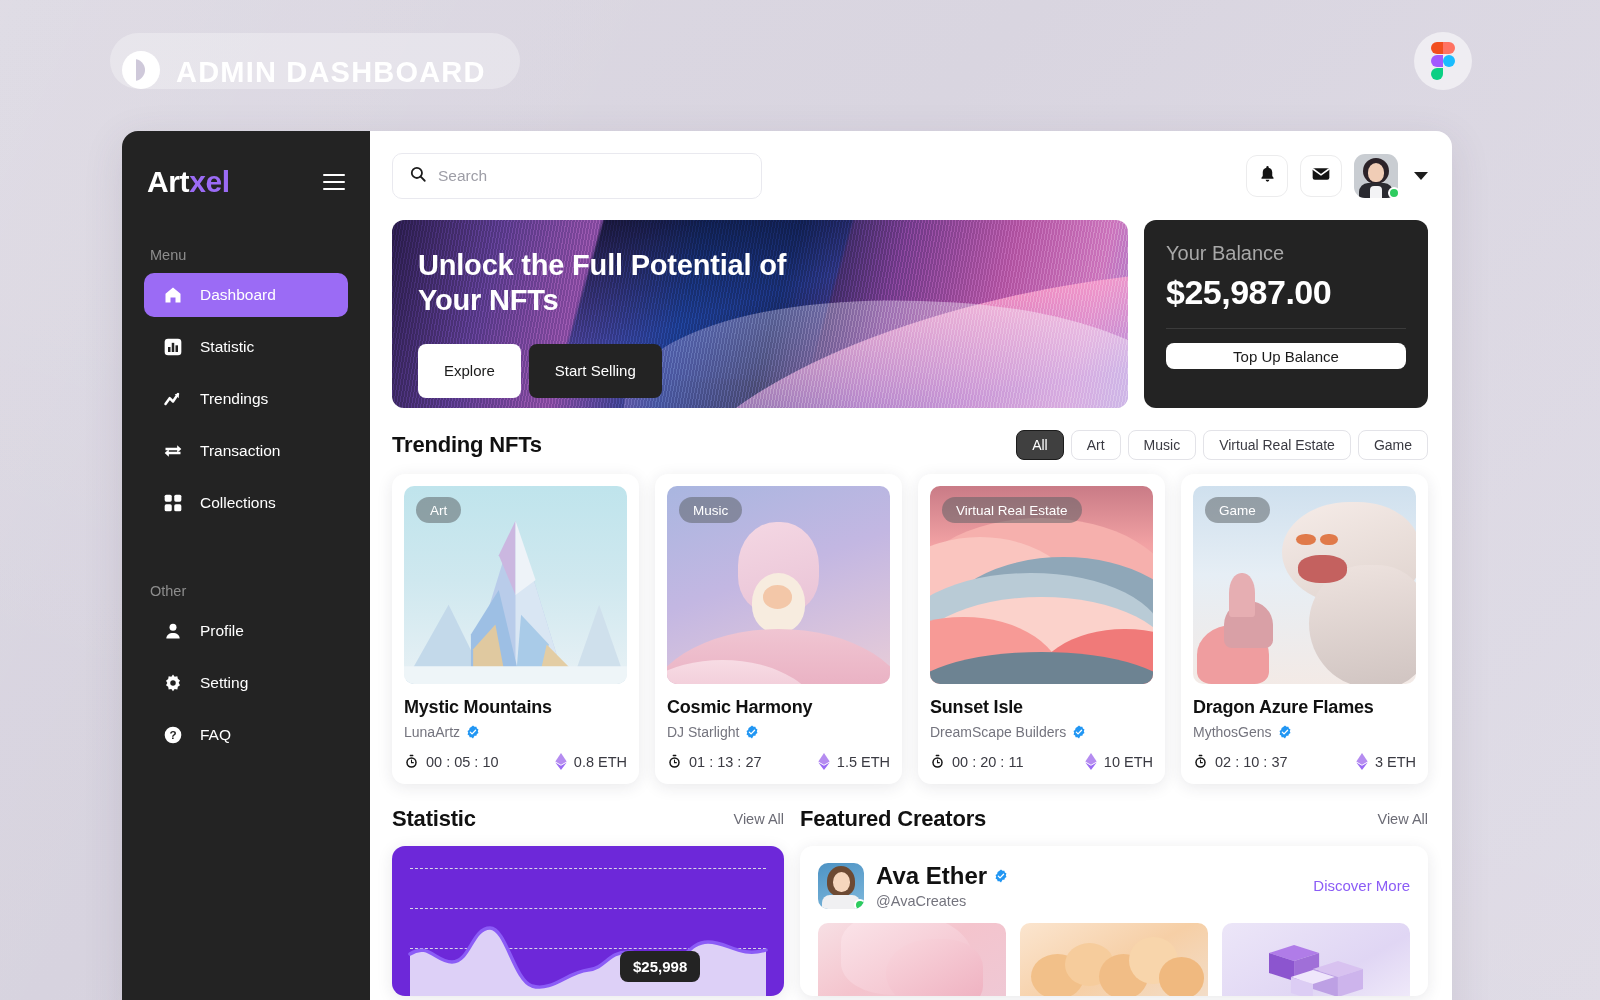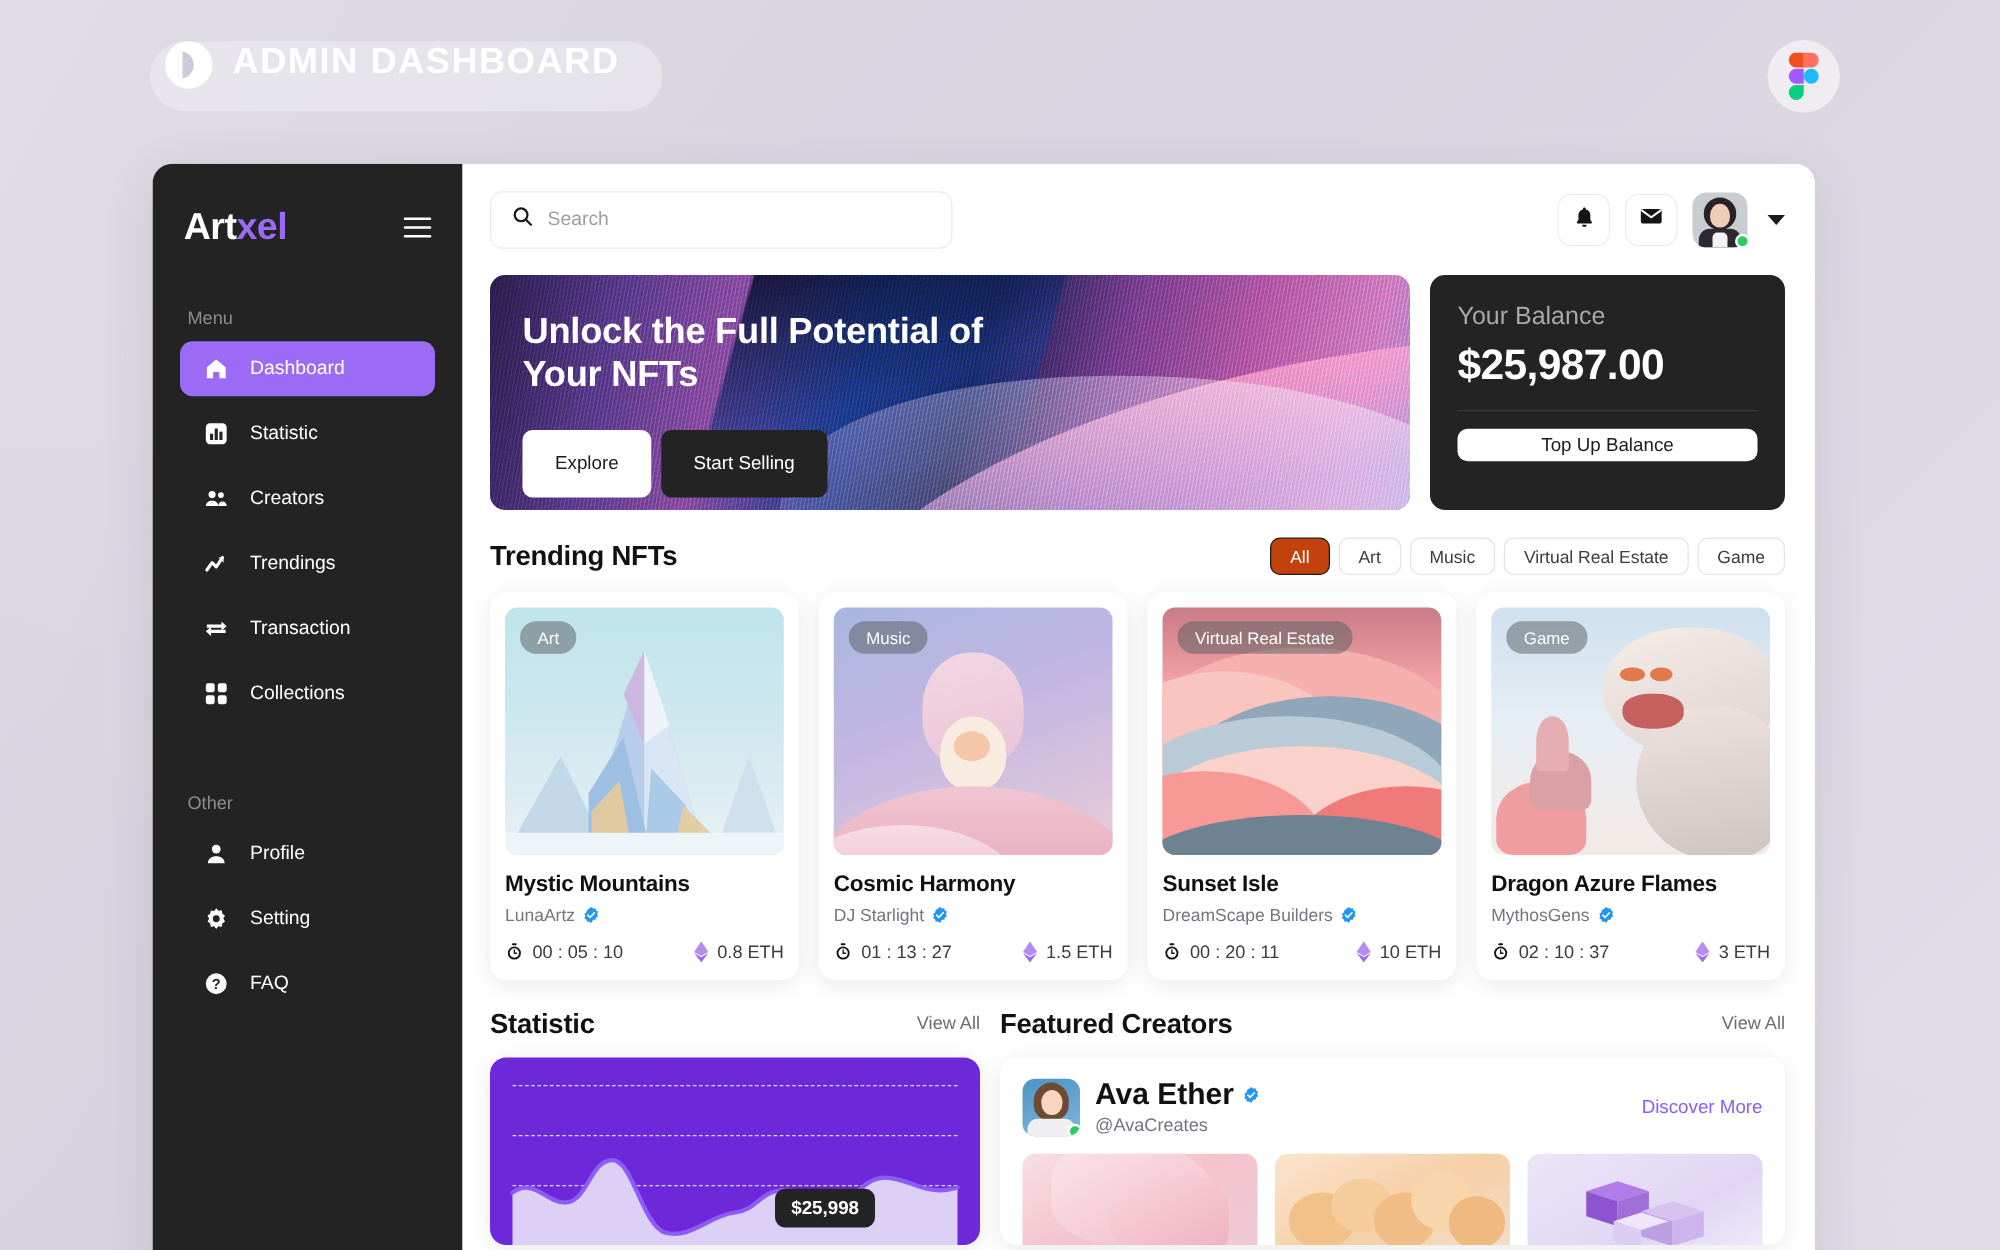--- a/index.html
+++ b/index.html
@@ -13,23 +13,23 @@
     position: absolute; inset: 0;
     background:
       linear-gradient(115deg, rgba(255,255,255,0.10) 0%, rgba(255,255,255,0) 35%),
       linear-gradient(200deg, rgba(255,255,255,0.07) 55%, rgba(255,255,255,0) 80%);
     pointer-events: none;
   }
 
   
   .topbar { position: absolute; left: 0; top: 0; width: 1600px; height: 125px; }
   .admin-pill {
-    position: absolute; left: 120px; top: 33px;
+    position: absolute; left: 110px; top: 33px;
     height: 56px; padding: 0 34px 0 12px;
-    display: flex; align-items: flex-start; gap: 16px;
+    display: flex; align-items: flex-end; gap: 16px;
     background: rgba(255,255,255,0.30);
     border-radius: 28px;
   }
   .admin-logo {
     width: 38px; height: 38px; border-radius: 50%;
     background: #ffffff; position: relative; flex: none;
   }
   .admin-logo::before {
     content: ""; position: absolute; left: 11px; top: 8px;
     width: 12px; height: 22px;
@@ -181,21 +181,21 @@
 
   
   .sec-head { display: flex; align-items: center; margin: 22px 0 14px; }
   .sec-title { font-size: 22px; font-weight: bold; color: #111; letter-spacing: -0.2px; }
   .chips { margin-left: auto; display: flex; gap: 7px; }
   .chip {
     height: 30px; padding: 0 15px; border-radius: 8px; border: 1px solid #e3e3e8;
     background: #fff; color: #3a3a42; font-size: 14px; cursor: pointer;
     display: flex; align-items: center;
   }
-  .chip.active { background: #c2410c; color: #fff; border-color: #1c1c1c; margin-left: 30px; }
+  .chip.active { background: #404040; color: #fff; border-color: #1c1c1c; margin-left: 30px; }
 
   
   .cards { display: flex; gap: 16px; }
   .card {
     flex: 1; min-width: 0; background: #fff; border-radius: 13px;
     box-shadow: 0 3px 16px rgba(40,35,60,0.10);
     padding: 12px 12px 14px; cursor: pointer;
   }
   .thumb { height: 198px; border-radius: 10px; position: relative; overflow: hidden; }
   .badge {
@@ -307,31 +307,20 @@
         <svg width="20" height="20" viewBox="0 0 24 24">
             <rect x="2" y="2" width="20" height="20" rx="4" fill="#fff"></rect>
             <rect x="6" y="12" width="3" height="6" fill="#232323"></rect>
             <rect x="10.5" y="7" width="3" height="11" fill="#232323"></rect>
             <rect x="15" y="10" width="3" height="8" fill="#232323"></rect>
           </svg>
       </span>
       <span>Statistic</span>
     </div>
 
-    <div class="nav-item">
-      <span class="nav-ico">
-        <svg width="22" height="20" viewBox="0 0 24 24" fill="#fff">
-            <circle cx="8" cy="8" r="3.4"></circle>
-            <circle cx="16.5" cy="8.5" r="2.8"></circle>
-            <path d="M2 19c0-3.3 2.7-5.2 6-5.2s6 1.9 6 5.2z"></path>
-            <path d="M14 19c0-2.6 1.6-4.4 4-4.4s4 1.8 4 4.4z"></path>
-          </svg>
-      </span>
-      <span>Creators</span>
-    </div>
 
     <div class="nav-item">
       <span class="nav-ico">
         <svg width="22" height="20" viewBox="0 0 24 24" fill="none" stroke="#fff" stroke-width="3" stroke-linecap="round" stroke-linejoin="round">
             <path d="M3 18l5-7 4 4 6-9"></path>
             <path d="M14 6h5v5" fill="#fff" stroke="none"></path>
           </svg>
       </span>
       <span>Trendings</span>
     </div>

